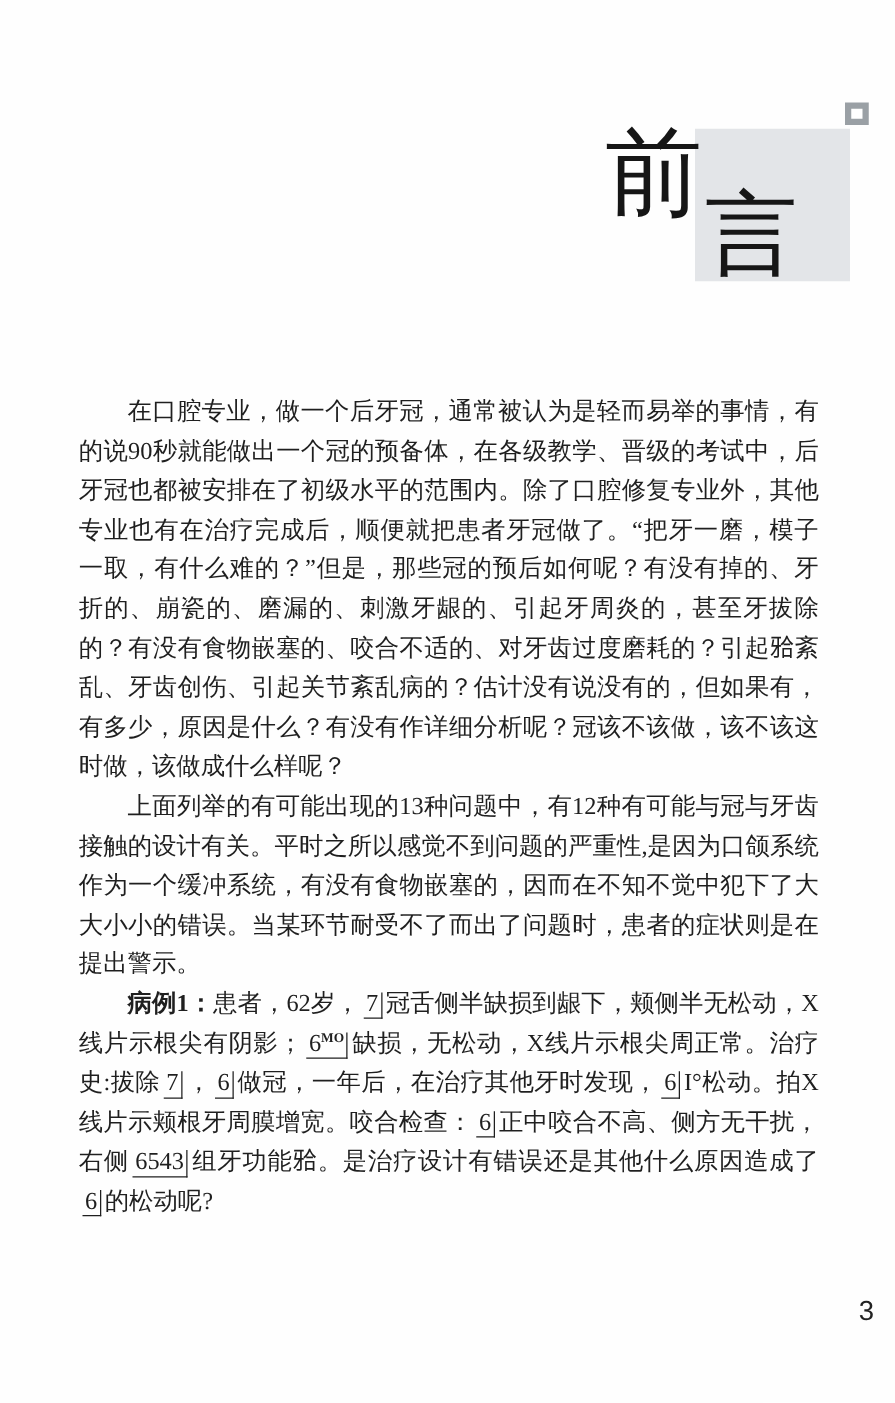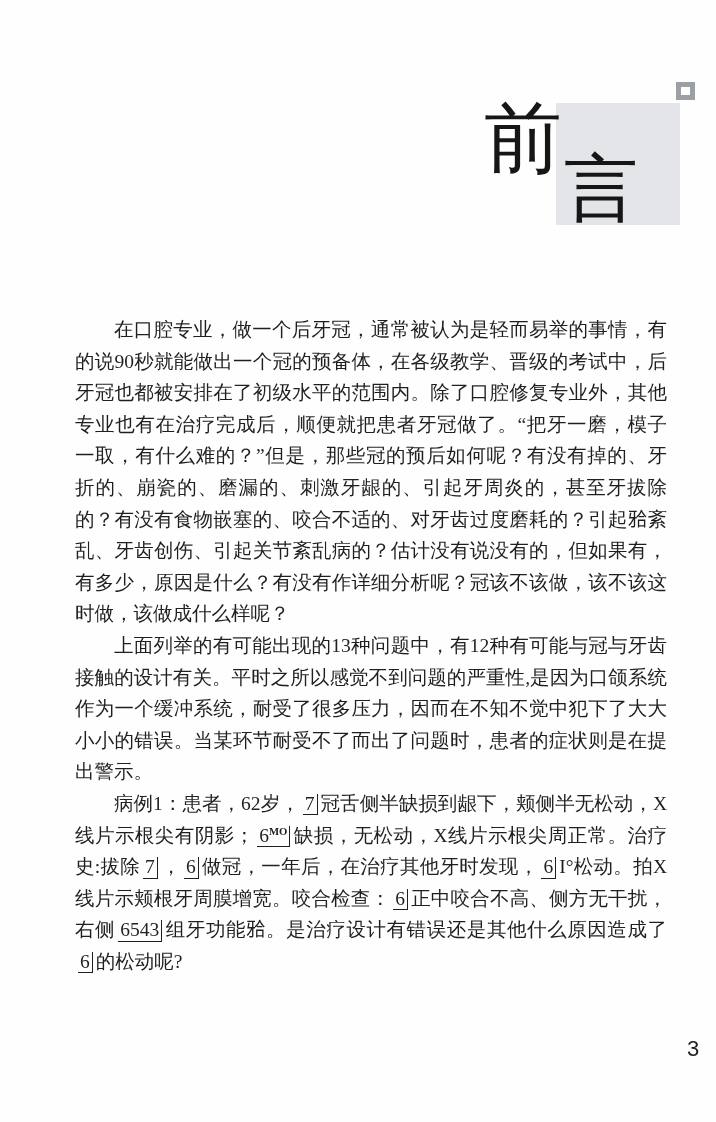--- a/index.html
+++ b/index.html
@@ -59,28 +59,27 @@
   }
   
   .body-text {
     position: absolute;
     left: 63px;
     top: 314px;
     width: 592px;
     font-size: 19.5px;
     line-height: 31.6px;
     text-align: justify;
-    margin-left: 12px;
   }
   .body-para {
     margin: 0;
     text-indent: 2em;
   }
   .body-para .bold {
-    font-weight: normal;
+    font-weight: bold;
   }
   .tooth {
     display: inline-block;
     border-bottom: 1.6px solid #1f1f1f;
     border-right: 1.6px solid #1f1f1f;
     padding: 0 2px 0 2px;
     margin: 0 3px;
     line-height: 1.05;
     text-indent: 0;
   }
@@ -110,19 +109,19 @@
   <div class="title-char qian">前</div>
 
   <div class="title-char yan">言</div>
 
   <div class="corner-icon">
     <div class="inner"></div>
   </div>
 
   <div class="body-text">
       <p class="body-para"><span class="run">在口腔专业，做一个后牙冠，通常被认为是轻而易举的事情，有的说90秒就能做出一个冠的预备体，在各级教学、晋级的考试中，后牙冠也都被安排在了初级水平的范围内。除了口腔修复专业外，其他专业也有在治疗完成后，顺便就把患者牙冠做了。“把牙一磨，模子一取，有什么难的？”但是，那些冠的预后如何呢？有没有掉的、牙折的、崩瓷的、磨漏的、刺激牙龈的、引起牙周炎的，甚至牙拔除的？有没有食物嵌塞的、咬合不适的、对牙齿过度磨耗的？引起𬌗紊乱、牙齿创伤、引起关节紊乱病的？估计没有说没有的，但如果有，有多少，原因是什么？有没有作详细分析呢？冠该不该做，该不该这时做，该做成什么样呢？</span></p>
-      <p class="body-para"><span class="run">上面列举的有可能出现的13种问题中，有12种有可能与冠与牙齿接触的设计有关。平时之所以感觉不到问题的严重性,是因为口颌系统作为一个缓冲系统，耐受了很多压力，因而在不知不觉中犯下了大大小小的错误。当某环节耐受不了而出了问题时，患者的症状则是在提出警示。</span></p>
+      <p class="body-para"><span class="run">上面列举的有可能出现的13种问题中，有12种有可能与冠与牙齿接触的设计有关。平时之所以感觉不到问题的严重性,是因为口颌系统作为一个缓冲系统，有没有食物嵌塞的，因而在不知不觉中犯下了大大小小的错误。当某环节耐受不了而出了问题时，患者的症状则是在提出警示。</span></p>
       <p class="body-para"><span class="bold">病例1：</span><span class="run">患者，62岁，</span><span class="tooth">7</span><span class="run">冠舌侧半缺损到龈下，颊侧半无松动，X线片示根尖有阴影；</span><span class="tooth">6<sup>MO</sup></span><span class="run">缺损，无松动，X线片示根尖周正常。治疗史:拔除</span><span class="tooth">7</span><span class="run">，</span><span class="tooth">6</span><span class="run">做冠，一年后，在治疗其他牙时发现，</span><span class="tooth">6</span><span class="run">I°松动。拍X线片示颊根牙周膜增宽。咬合检查：</span><span class="tooth">6</span><span class="run">正中咬合不高、侧方无干扰，右侧</span><span class="tooth">6543</span><span class="run">组牙功能𬌗。是治疗设计有错误还是其他什么原因造成了</span><span class="tooth">6</span><span class="run">的松动呢?</span></p>
     </div>
 
   <div class="page-number">3</div>
 
 </div>
 
 </body></html>

